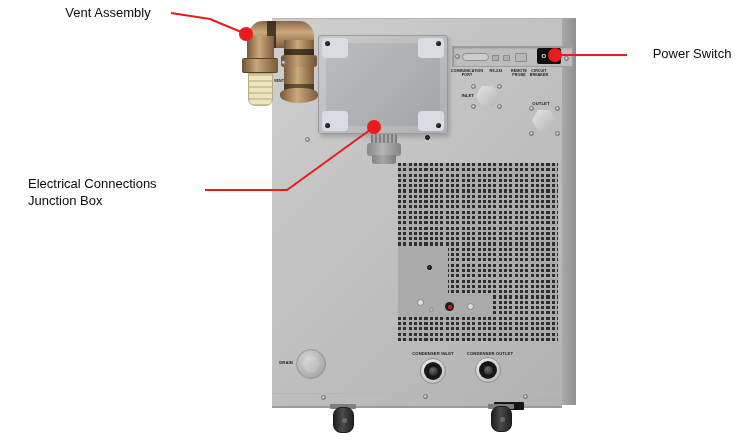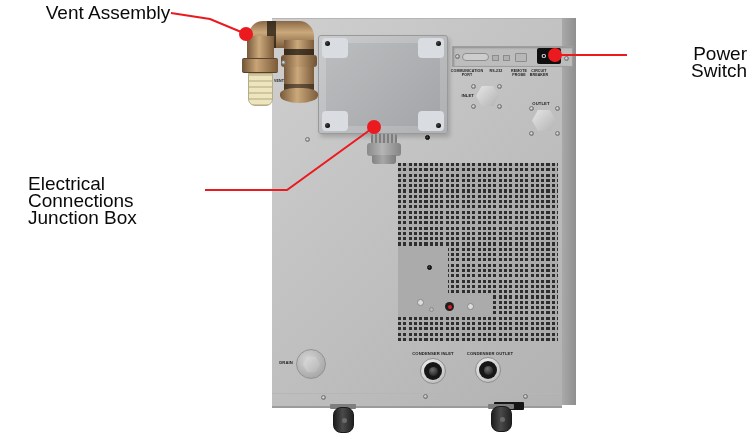--- a/index.html
+++ b/index.html
@@ -5,21 +5,21 @@
   html,body{margin:0;padding:0;background:#ffffff;}
   #scene{
     position:relative;width:750px;height:442px;overflow:hidden;
     background:#ffffff;
     font-family:"Liberation Sans", sans-serif;
     color:#000;
   }
   .abs{position:absolute;}
 
   
-  .callout-text{font-size:19px;line-height:17px;color:#0a0a0a;}
+  .callout-text{font-size:13px;line-height:17px;color:#0a0a0a;}
   .callout-text span{display:block;}
 
   
   .unit-front{
     left:272px;top:18px;width:290px;height:387px;
     background:linear-gradient(135deg,#cfcfcf 0%,#c3c3c3 40%,#b2b2b2 100%);
     border-top:1px solid #b5b5b5;border-bottom:2px solid #9b9b9b;
   }
   .unit-side{
     left:562px;top:18px;width:14px;height:387px;
@@ -284,17 +284,17 @@
     <circle cx="374" cy="127" r="7" fill="var(--accent,#ea1a1f)"></circle>
   </svg>
 
   <div class="abs callout-text" style="left:30px;top:4px;width:156px;text-align:center;">
     <span>Vent Assembly</span>
   </div>
   <div class="abs callout-text" style="left:28px;top:175px;width:162px;">
     <span>Electrical Connections</span>
     <span>Junction Box</span>
   </div>
-  <div class="abs callout-text" style="left:637px;top:45px;width:110px;text-align:right;">
+  <div class="abs callout-text" style="left:637px;top:45px;width:110px;text-align:center;">
     <span>Power Switch</span>
   </div>
 
 </div>
 
 </body></html>

